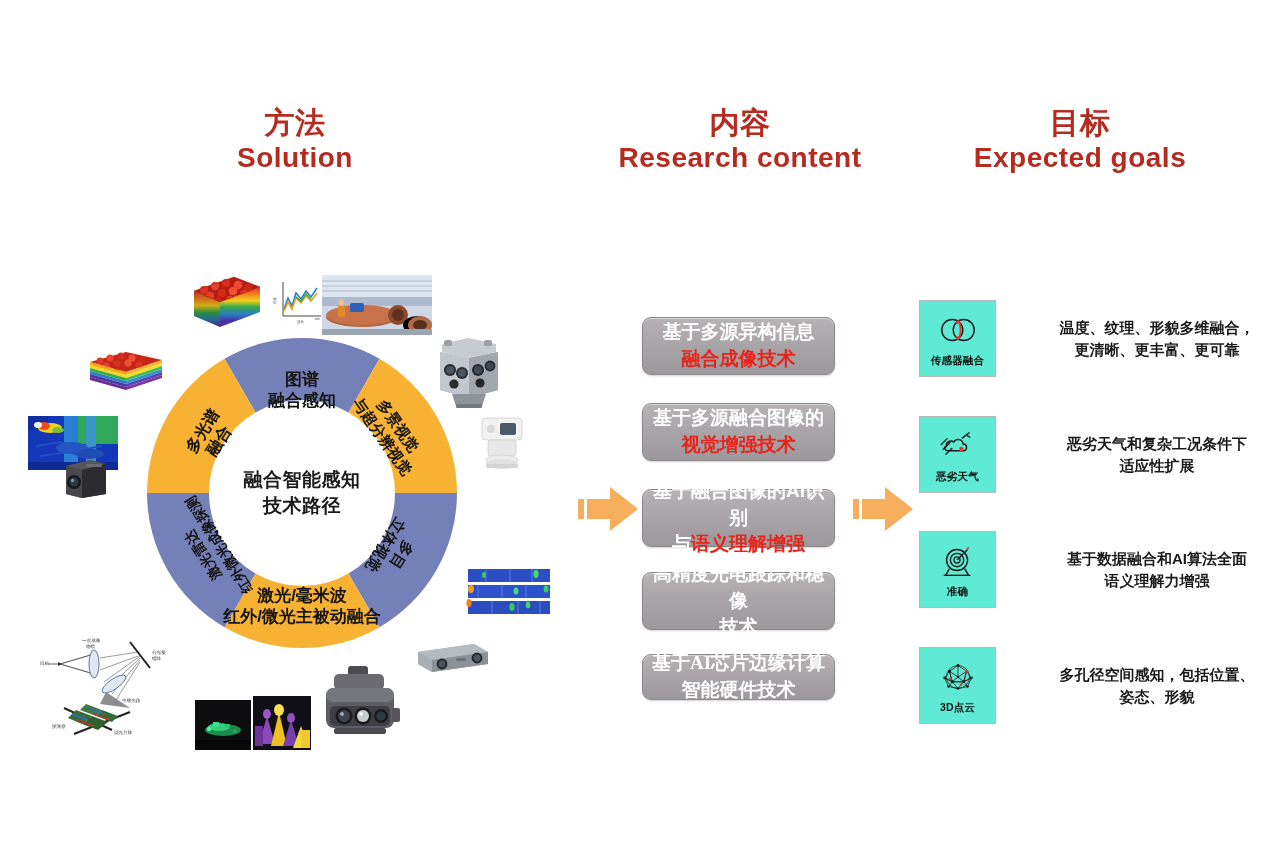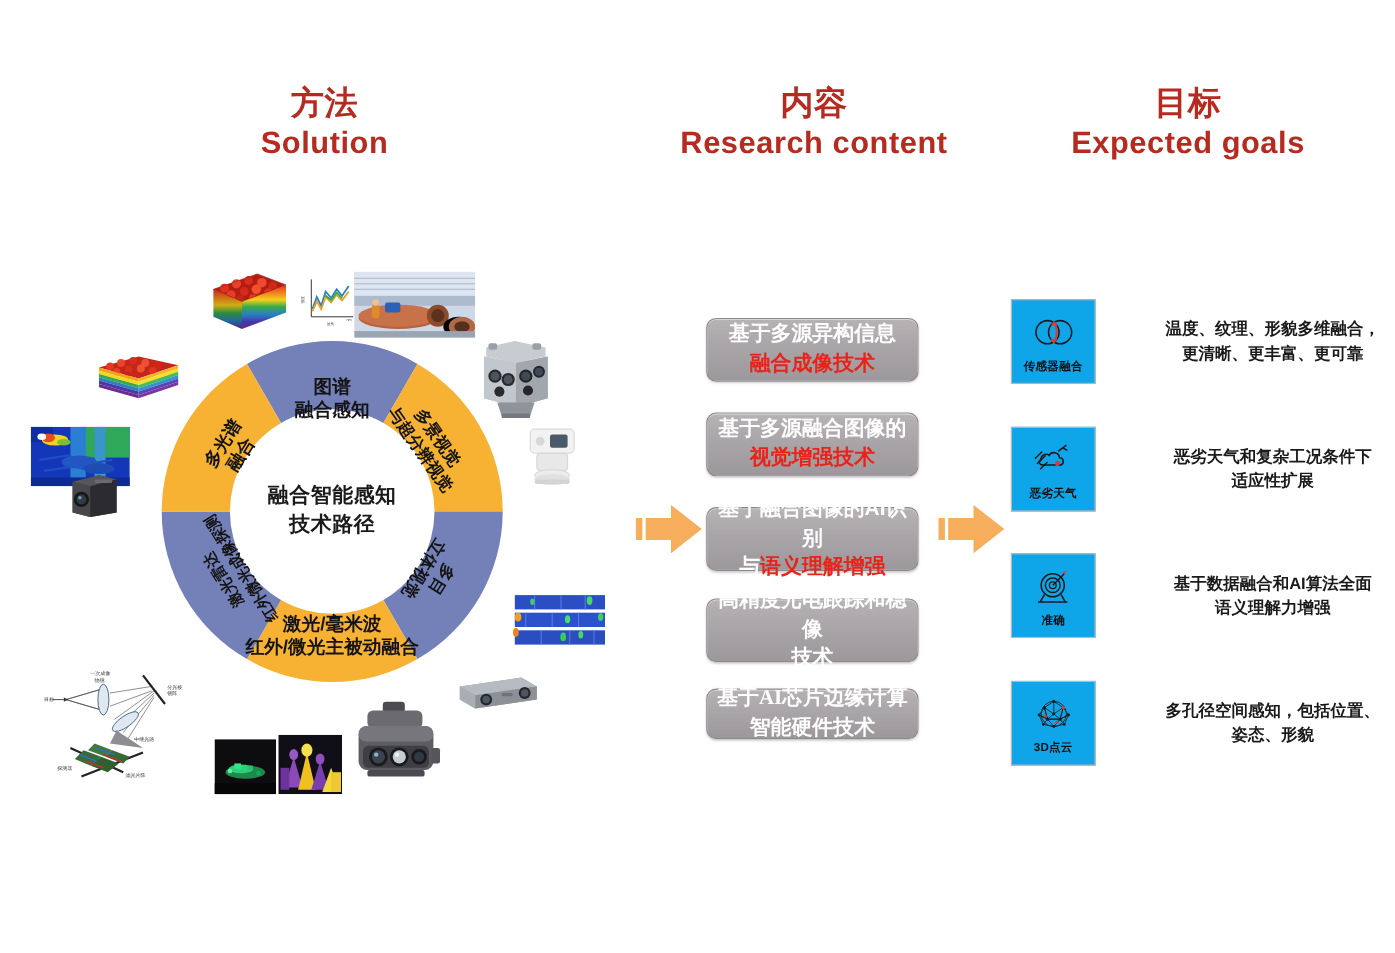--- a/index.html
+++ b/index.html
@@ -4,21 +4,21 @@
 <style>
   * { box-sizing: border-box; }
   html, body { margin: 0; padding: 0; }
   body {
     width: 1268px; height: 866px;
     background: #ffffff;
     font-family: "Liberation Sans", "DejaVu Sans", sans-serif;
     overflow: hidden;
     position: relative;
   }
-  .stage { position: absolute; inset: 0; }
+  .stage { position: absolute; inset: 0; margin-top: 28px; }
 
   
   .col-header {
     position: absolute;
     text-align: center;
     color: #B52B20;
     font-weight: bold;
     line-height: 1.12;
     letter-spacing: .5px;
   }
@@ -69,21 +69,21 @@
   .proc-box .l2 { display: block; }
 
   
   .arrow { position: absolute; }
 
   
   .goal-row { position: absolute; display: flex; align-items: center; }
   .goal-card {
     width: 77px; height: 77px;
     border: 1px solid #b9b9b9;
-    background: #0ea5e9;
+    background: #5eead4;
     display: flex; flex-direction: column;
     align-items: center; justify-content: flex-start;
     padding-top: 9px;
   }
   .goal-card .ico { width: 42px; height: 40px; }
   .goal-card .ico svg { display: block; width: 100%; height: 100%; }
   .goal-card .cap {
     margin-top: 4px;
     font-size: 10.5px; font-weight: bold; color: #111;
     letter-spacing: .2px; text-align: center;

